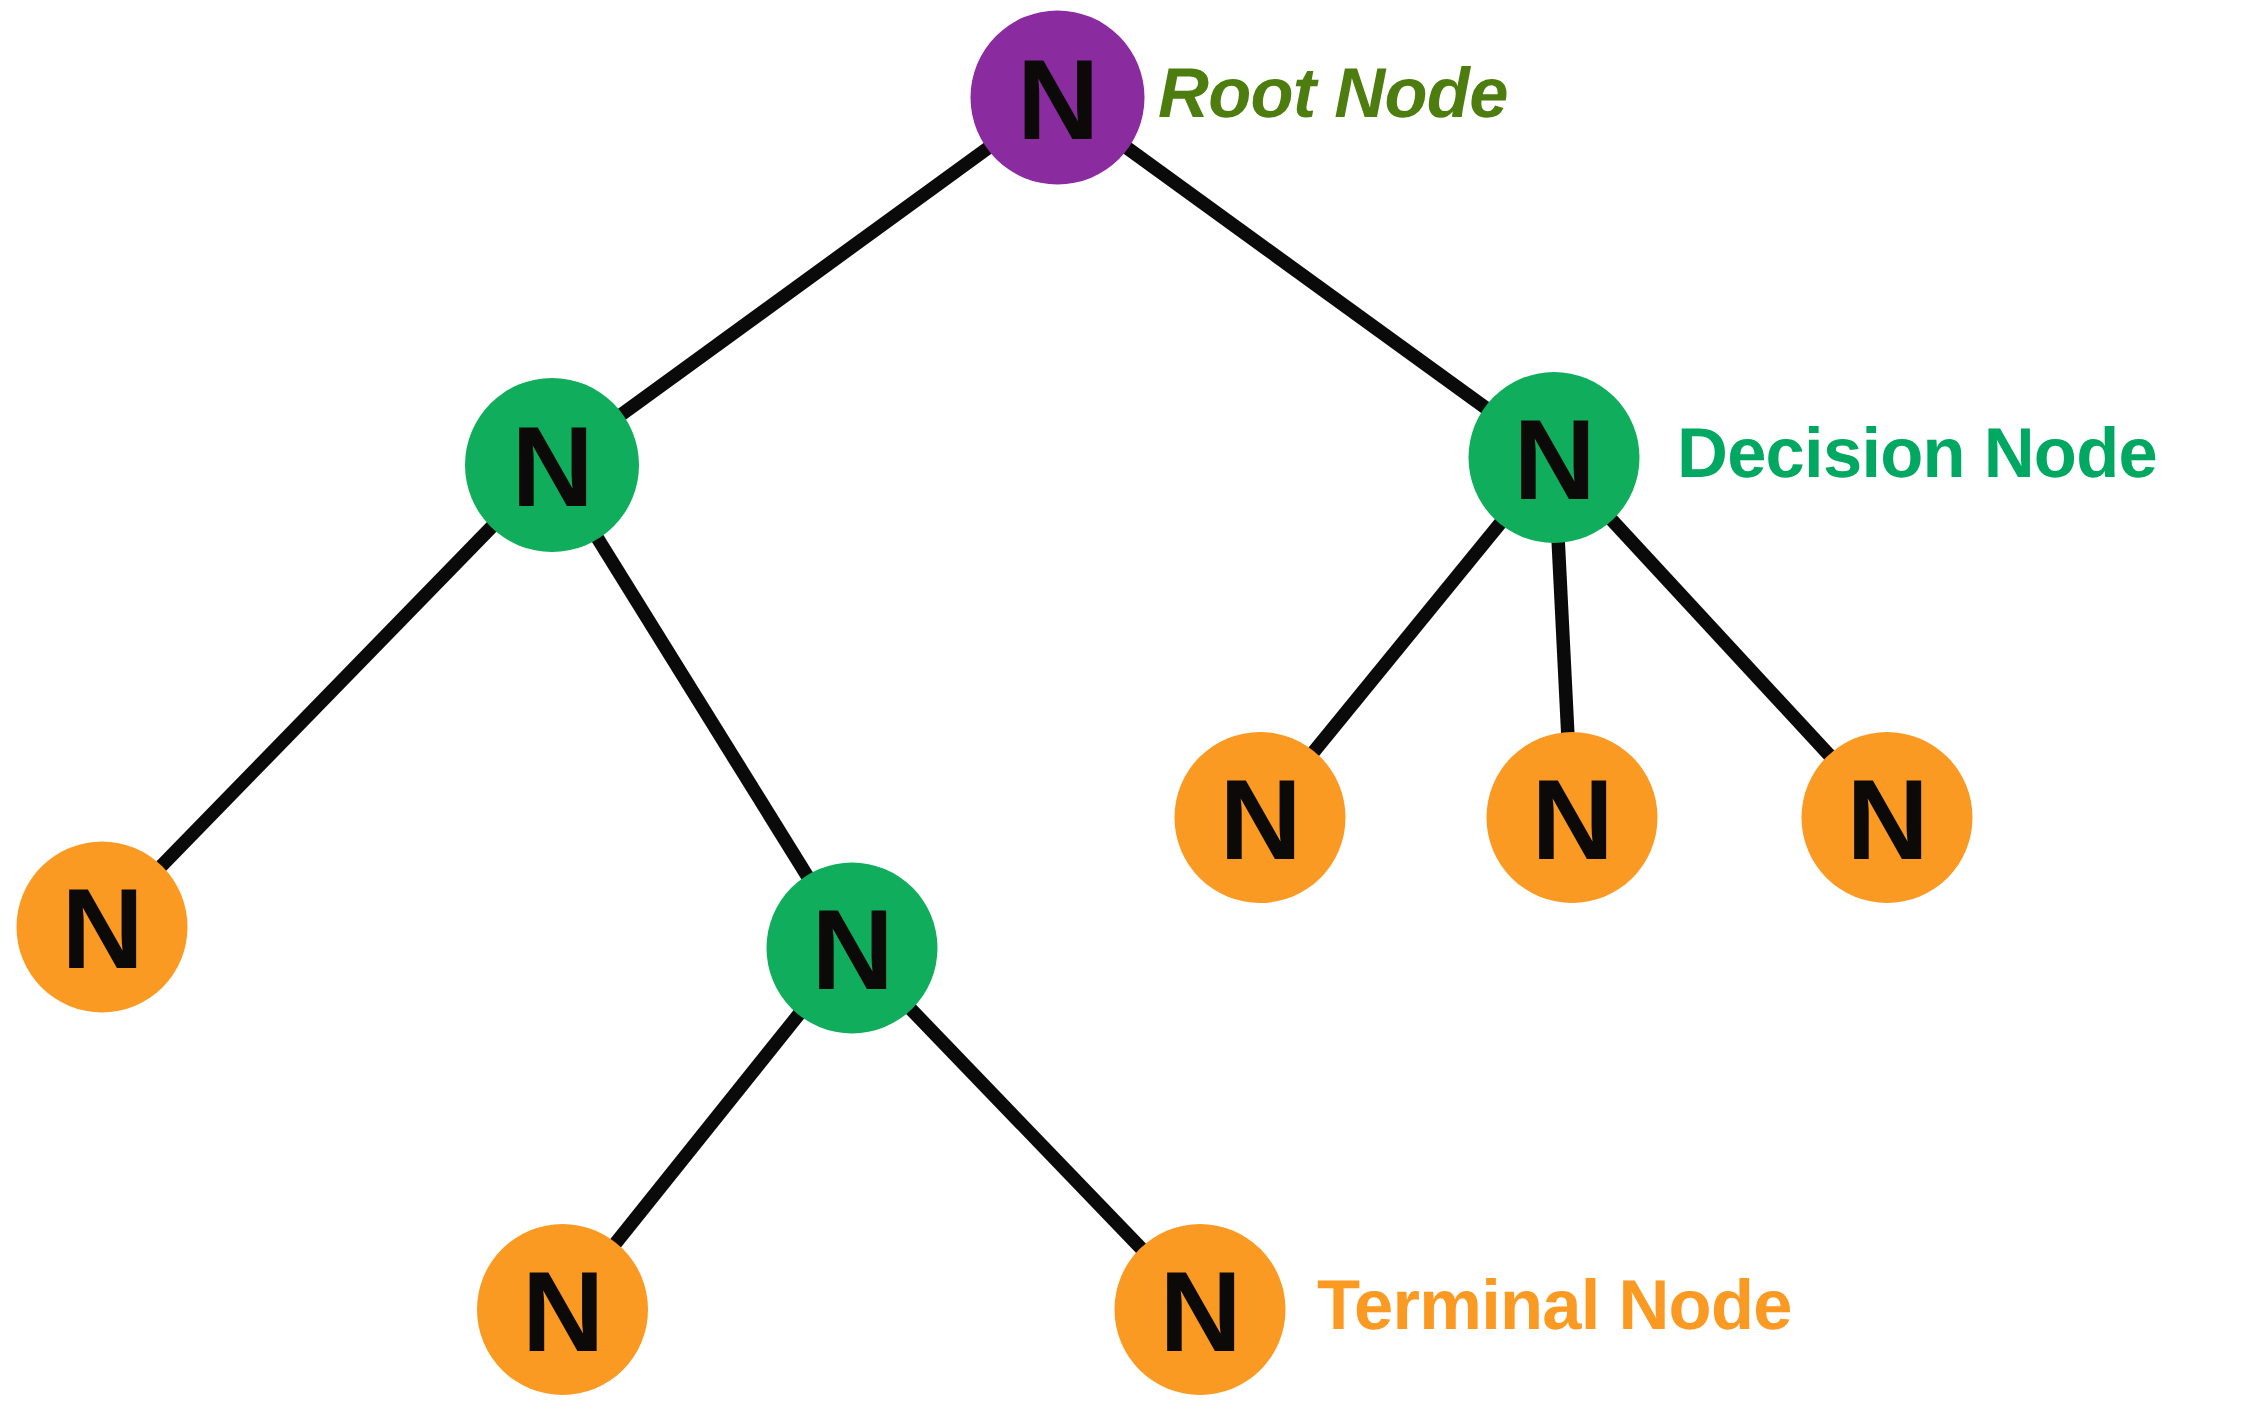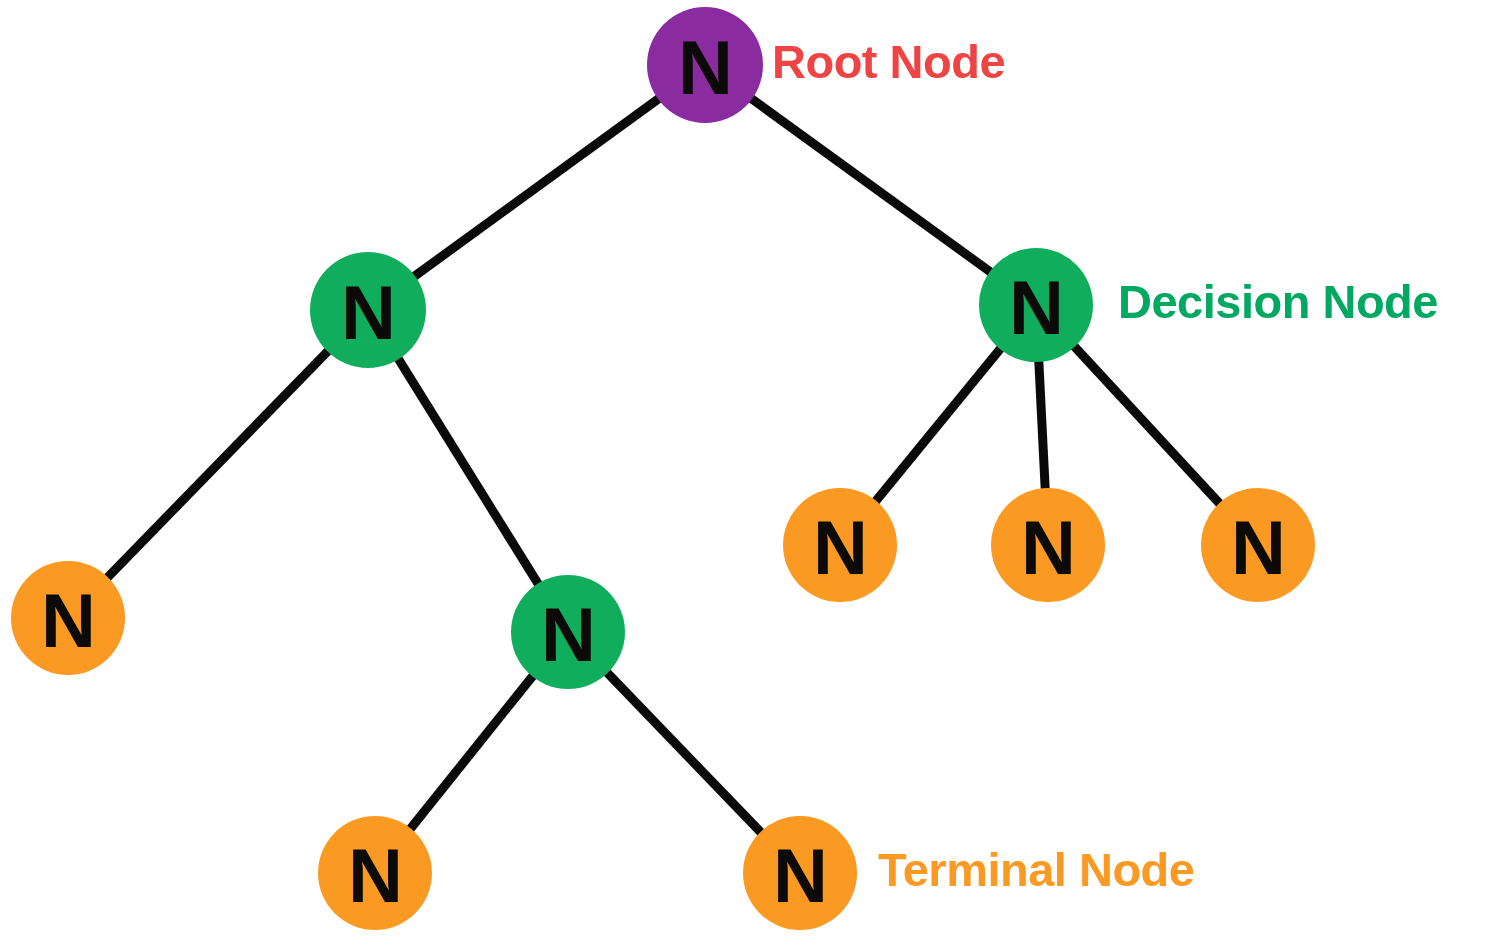--- a/index.html
+++ b/index.html
@@ -118,19 +118,19 @@
           <circle cx="375" cy="873" r="57" fill="#FB9A22" class="node-circle"></circle>
           <text x="375" y="875" class="node-letter" fill="#0c0a09">N</text>
         </g>
         <g>
           <circle cx="800" cy="873" r="57" fill="#FB9A22" class="node-circle"></circle>
           <text x="800" y="875" class="node-letter" fill="#0c0a09">N</text>
         </g>
       </g>
   </svg>
 
-  <div class="legend-label" id="legend-root-node" style="color: #ef4444;">Root Node</div>
+  <div class="legend-label" id="legend-root-node" style="color: #4d7c0f; font-style: italic;">Root Node</div>
 
   <div class="legend-label" id="legend-decision-node" style="color: rgb(0, 168, 98);">Decision Node</div>
 
   <div class="legend-label" id="legend-terminal-node" style="color: rgb(251, 154, 34);">Terminal Node</div>
 
 </div>
 
 </body></html>

